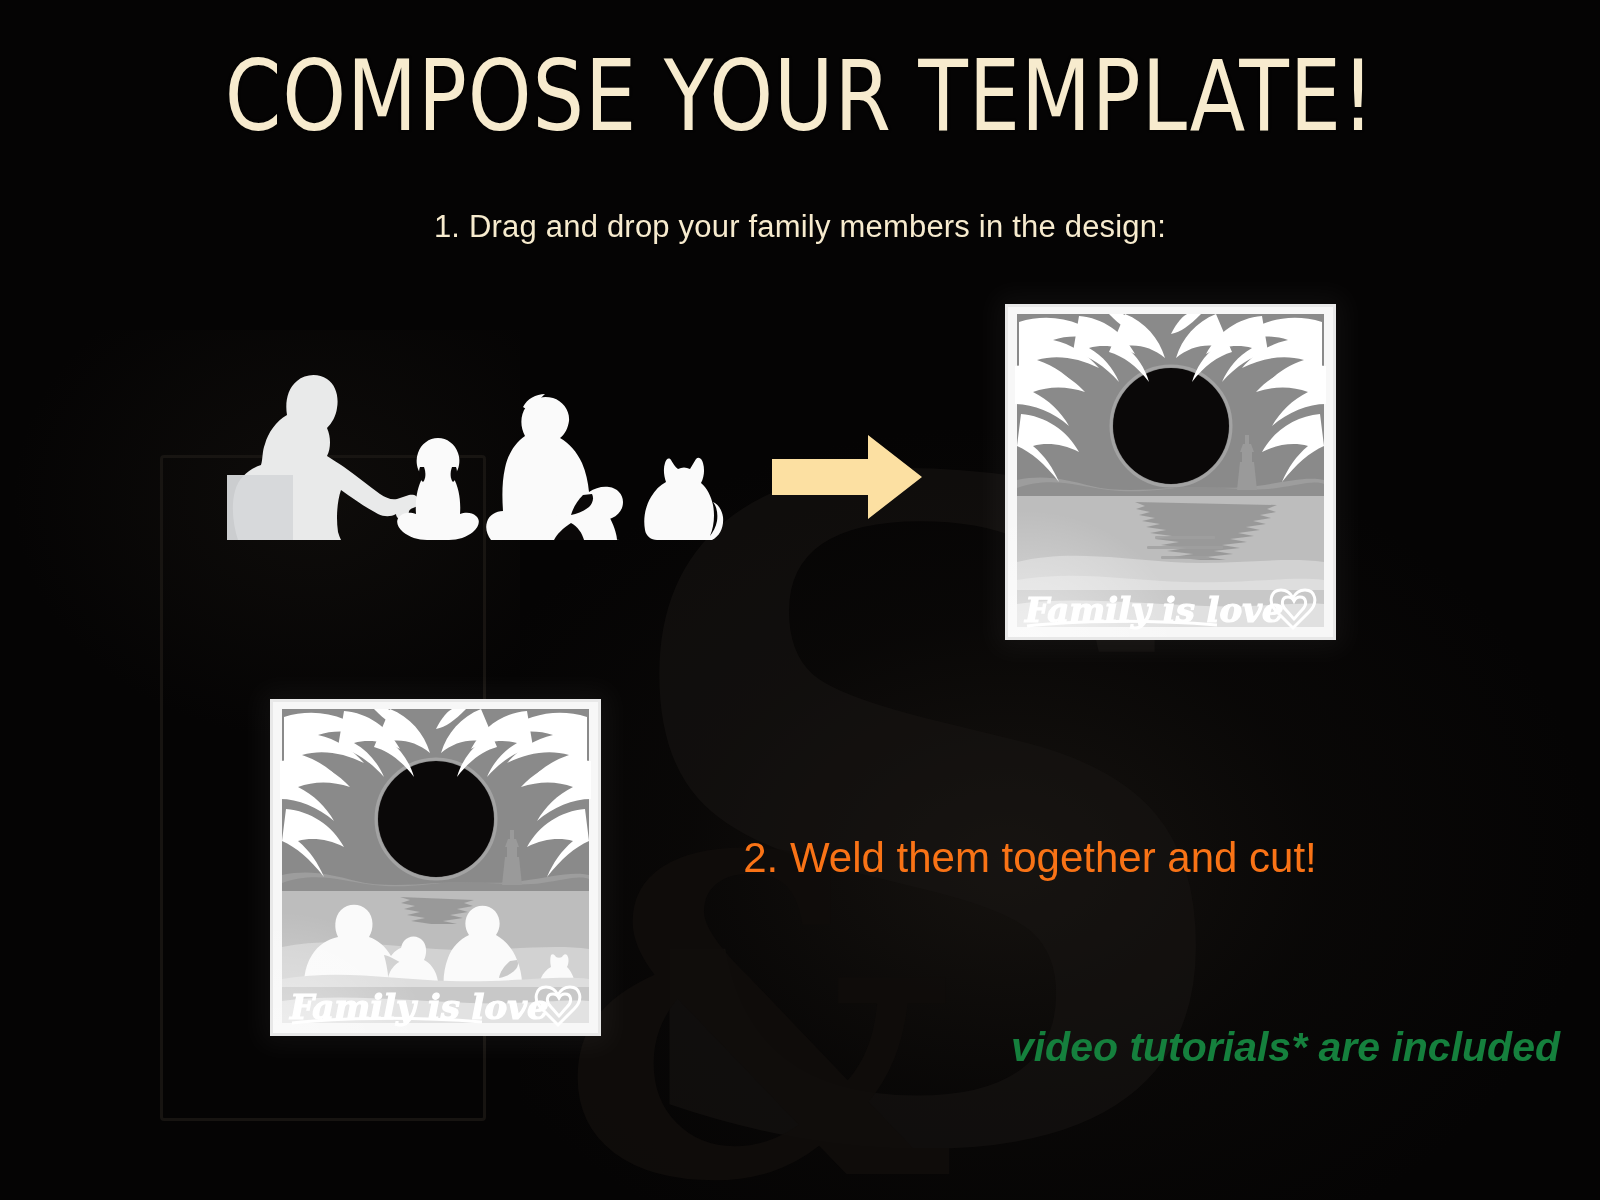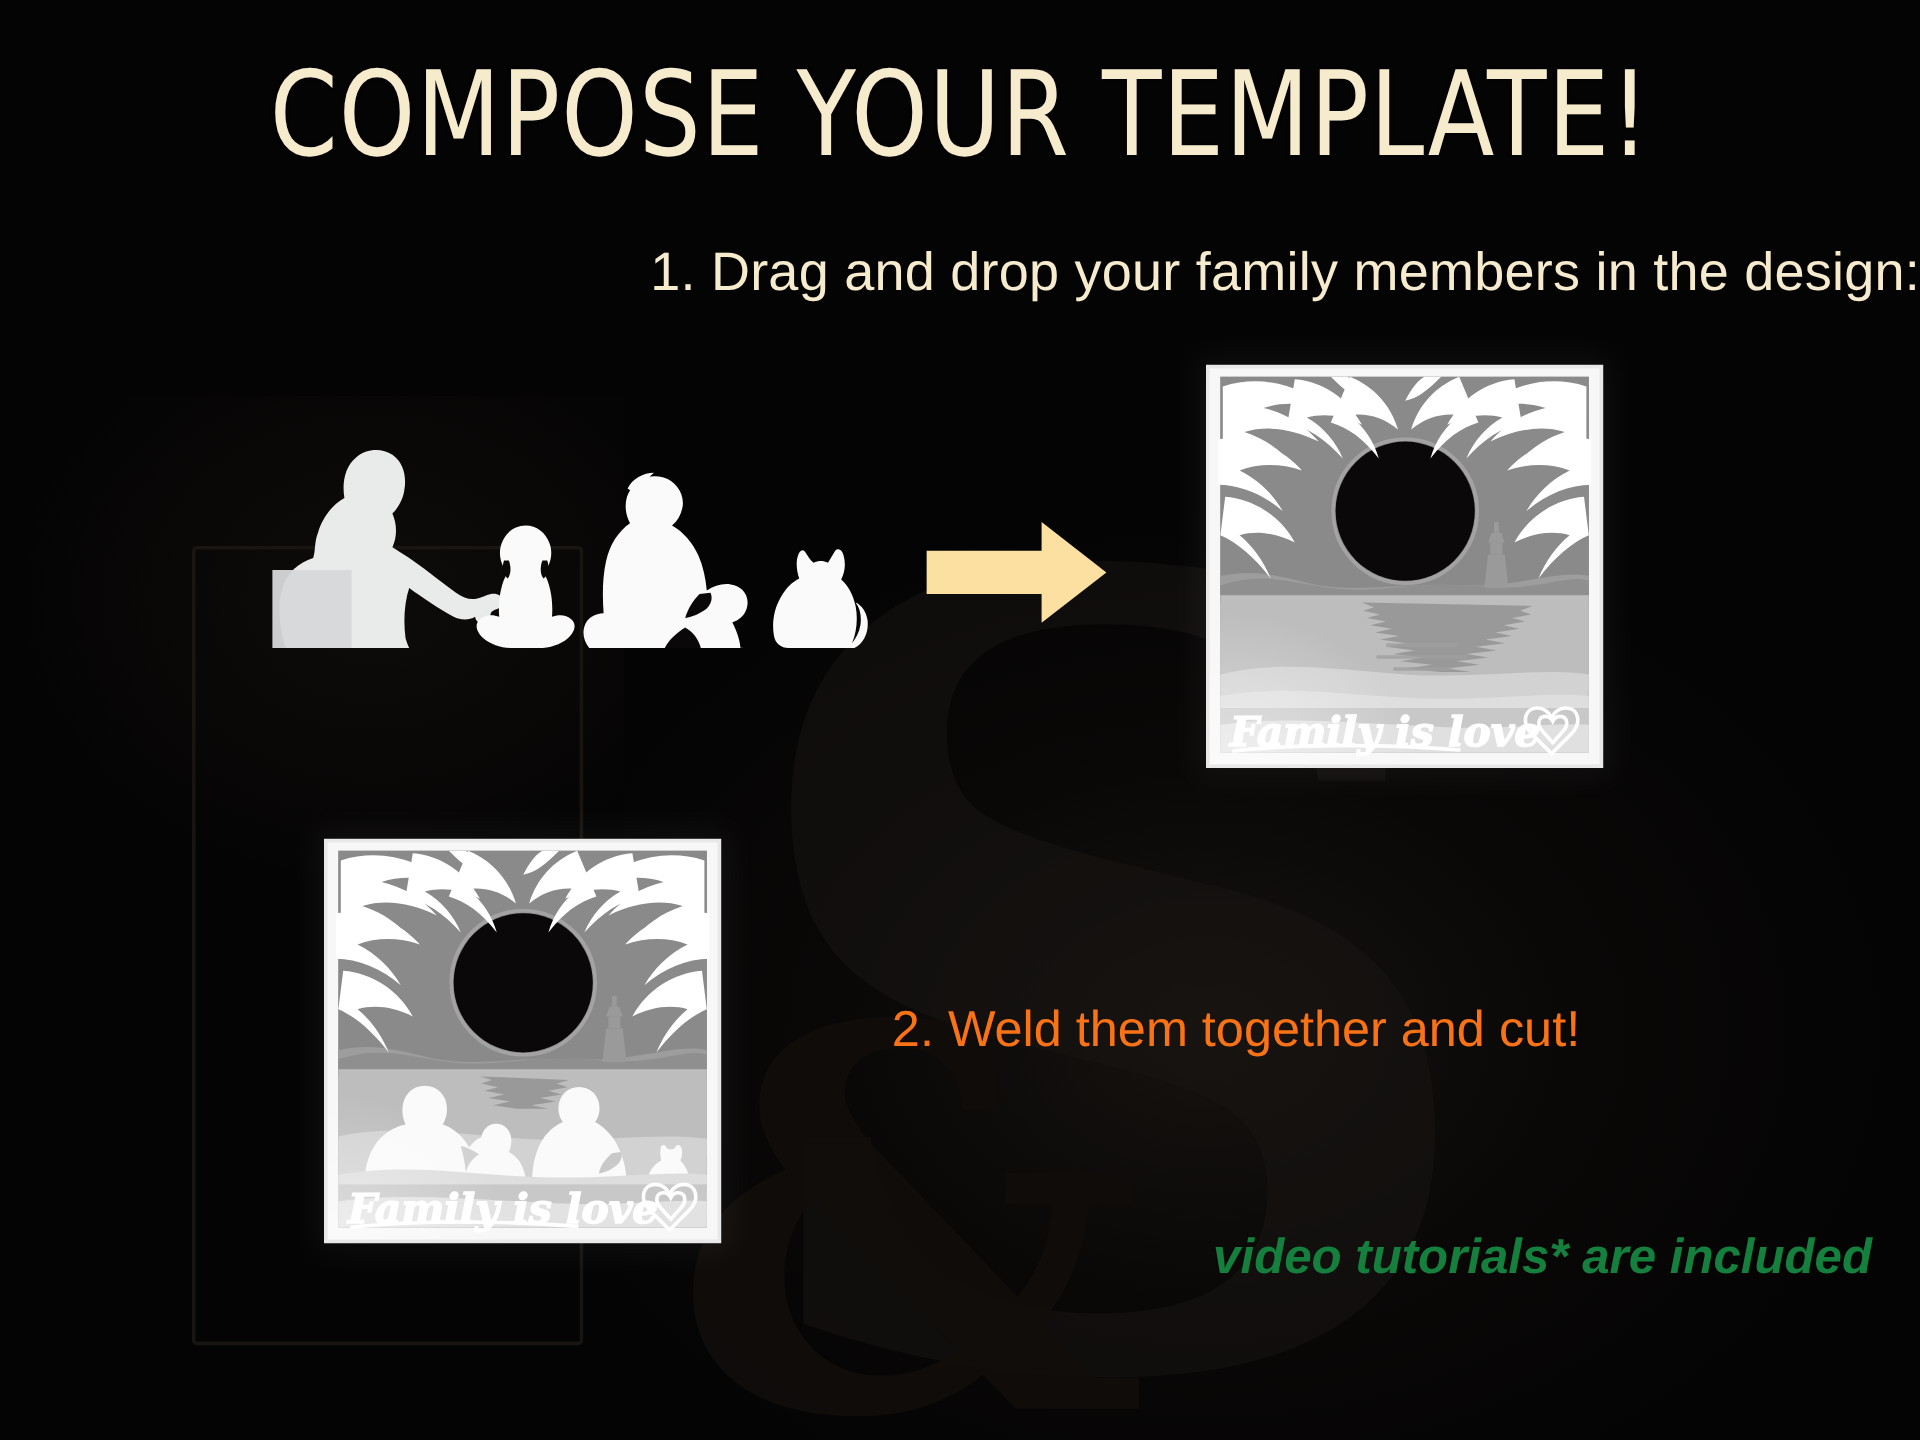--- a/index.html
+++ b/index.html
@@ -40,22 +40,22 @@
   
   #title{
     position:absolute;left:0;top:44px;width:1600px;text-align:center;
     font-size:98px;line-height:104px;letter-spacing:1px;
     color:#F7EBCE;font-weight:400;
     font-family:"DejaVu Sans Condensed","Liberation Sans",sans-serif;
     transform:scaleX(.92);transform-origin:50% 50%;
     text-shadow:0 0 3px rgba(0,0,0,.9);
   }
   #step1{
-    position:absolute;left:0;top:200px;width:1600px;text-align:right;
-    font-size:45px;line-height:54px;color:#F7EBCE;font-weight:400;
+    position:absolute;left:0;top:200px;width:1600px;text-align:center;
+    font-size:31px;line-height:54px;color:#F7EBCE;font-weight:400;
     letter-spacing:.2px;
   }
   #step2{
     position:absolute;left:700px;top:832px;width:660px;text-align:center;
     font-size:42px;line-height:52px;color:#f97316;font-weight:400;
   }
   #tutorials{
     position:absolute;left:900px;top:1022px;width:660px;text-align:right;
     font-size:41px;line-height:50px;color:#15803d;
     font-style:italic;font-weight:700;

